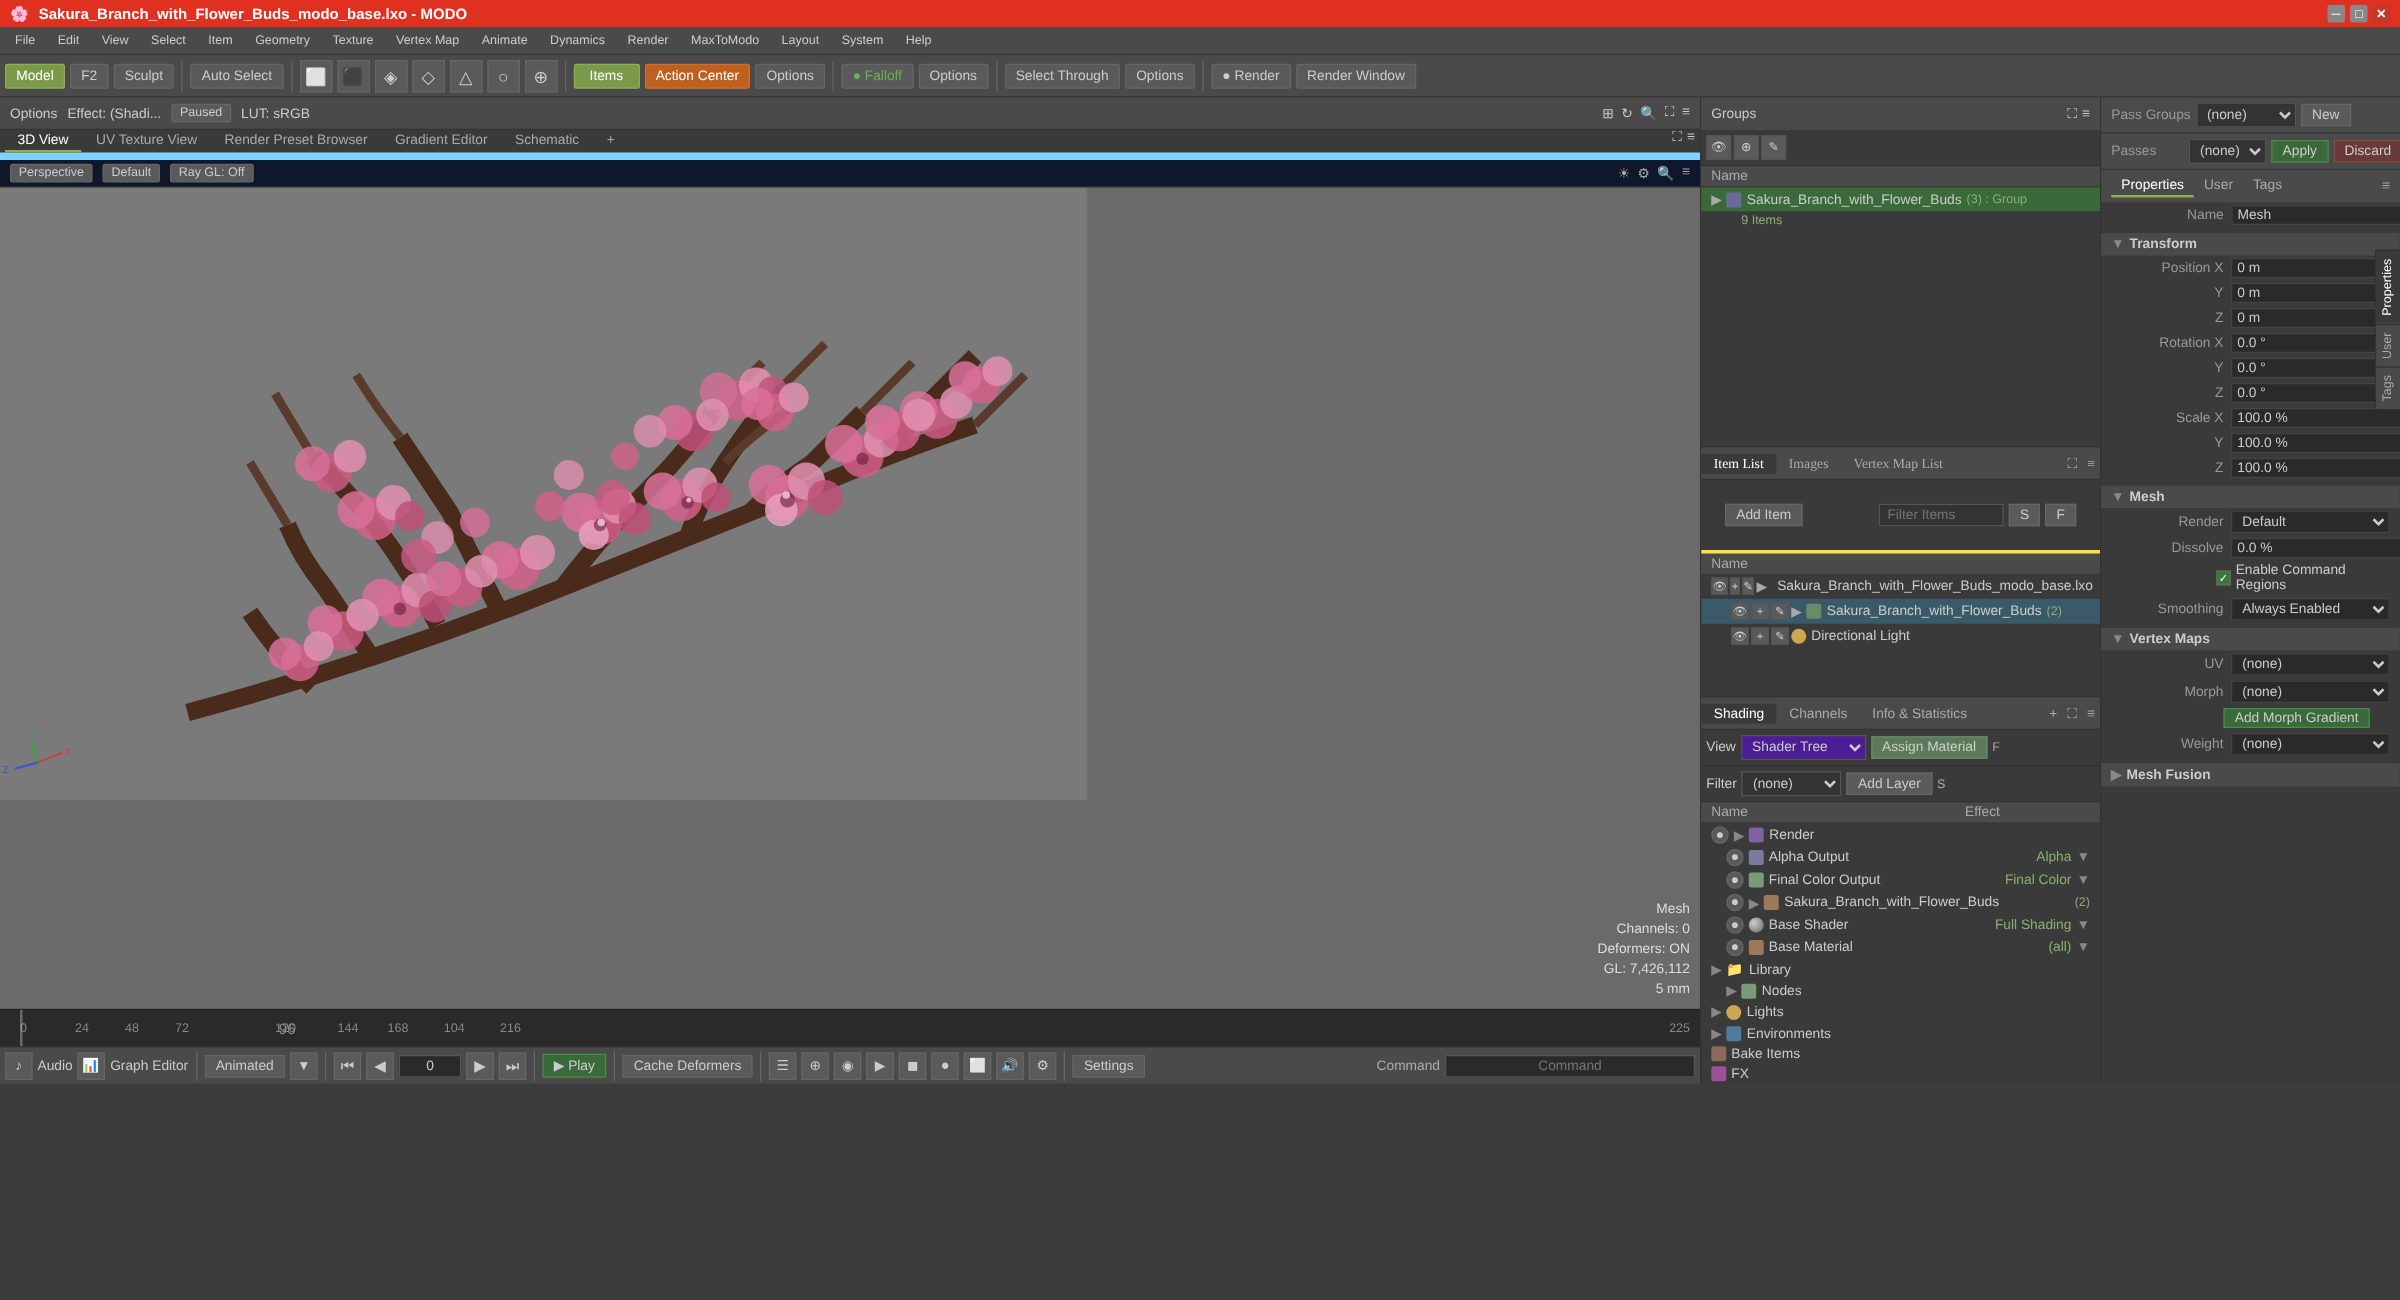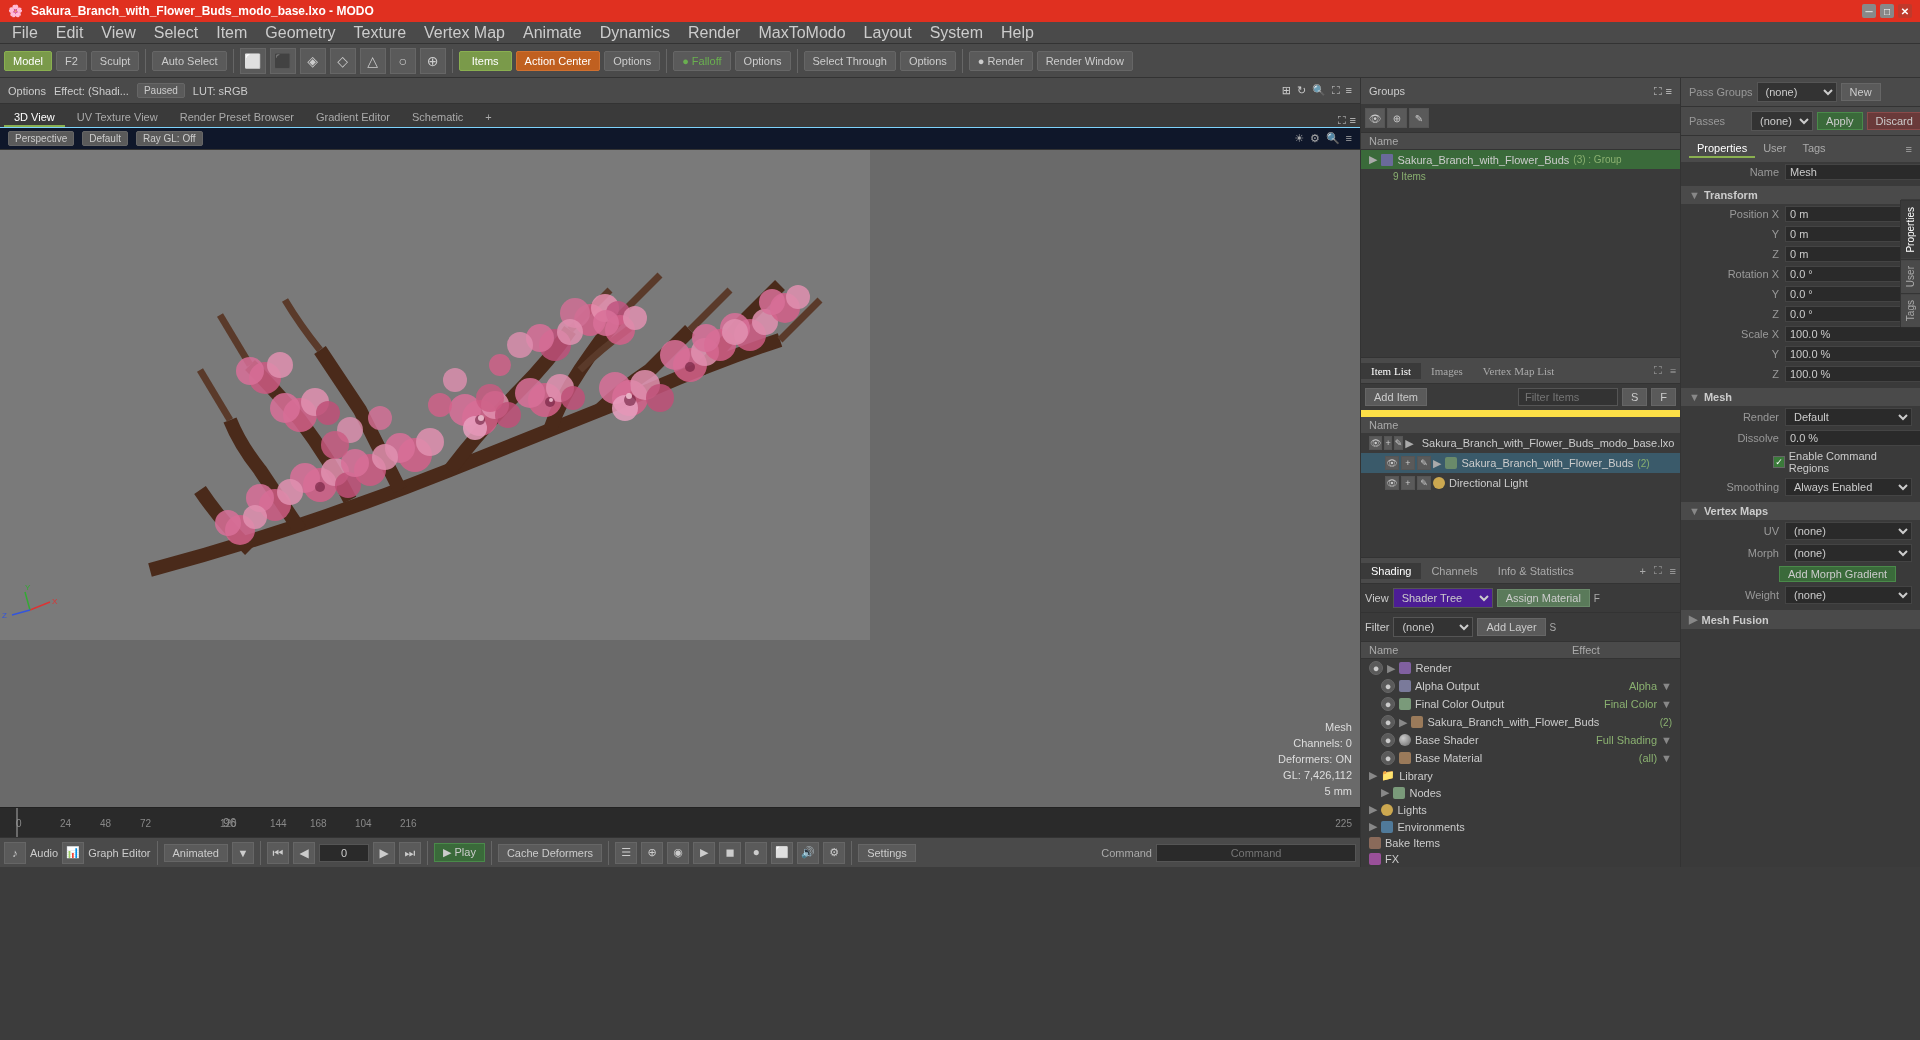--- a/index.html
+++ b/index.html
@@ -6,38 +6,38 @@
     body { width: 1920px; height: 1040px; background: #3c3c3c; font-family: 'Arial', sans-serif; font-size: 11px; color: #ccc; overflow: hidden; }
 
     
     #titlebar { background: #e03020; height: 22px; display: flex; align-items: center; justify-content: space-between; padding: 0 8px; color: white; font-size: 12px; font-weight: bold; }
     #titlebar .title { display: flex; align-items: center; gap: 8px; }
     #titlebar .win-controls { display: flex; gap: 4px; }
     #titlebar .win-btn { width: 14px; height: 14px; background: #888; border-radius: 2px; display: flex; align-items: center; justify-content: center; font-size: 10px; color: white; cursor: pointer; }
 
     
     #menubar { background: #4a4a4a; height: 22px; display: flex; align-items: center; padding: 0 4px; gap: 2px; border-bottom: 1px solid #333; }
-    #menubar .menu-item { padding: 2px 8px; color: #ccc; cursor: pointer; font-size: 16px; }
+    #menubar .menu-item { padding: 2px 8px; color: #ccc; cursor: pointer; font-size: 10px; }
 
     
     #toolbar { background: #4a4a4a; height: 34px; display: flex; align-items: center; padding: 0 4px; gap: 4px; border-bottom: 1px solid #333; }
     .toolbar-btn { background: #5a5a5a; border: 1px solid #666; padding: 3px 8px; color: #ccc; cursor: pointer; font-size: 11px; border-radius: 2px; white-space: nowrap; }
     .toolbar-btn.active { background: #7a9a4a; border-color: #8ab050; color: white; }
     .toolbar-btn.orange { background: #c06020; border-color: #d07030; color: white; }
     .toolbar-divider { width: 1px; height: 24px; background: #666; margin: 0 2px; }
     .toolbar-icon { width: 26px; height: 26px; background: #5a5a5a; border: 1px solid #666; cursor: pointer; display: flex; align-items: center; justify-content: center; font-size: 14px; }
 
     
     #viewport-area { flex: 1; display: flex; flex-direction: column; background: #3a3a3a; }
 
     
     #viewport-header { background: #4a4a4a; height: 26px; display: flex; align-items: center; padding: 0 8px; gap: 8px; border-bottom: 1px solid #333; }
 
     
-    #viewport-tabs { background: #3a3a3a; height: 24px; display: flex; align-items: flex-end; padding: 0 4px; gap: 2px; border-bottom: 1px solid #7dd3fc; }
+    #viewport-tabs { background: #3a3a3a; height: 24px; display: flex; align-items: flex-start; padding: 0 4px; gap: 2px; border-bottom: 6px solid #7dd3fc; }
     .vtab { padding: 2px 10px; color: #aaa; cursor: pointer; font-size: 11px; border-bottom: 2px solid transparent; }
     .vtab.active { color: white; border-bottom: 2px solid #8ab050; }
     .vtab-controls { margin-left: auto; display: flex; gap: 4px; }
     #viewport-toolbar { background: #0f172a; height: 22px; display: flex; align-items: center; padding: 0 8px; gap: 8px; border-bottom: 1px solid #333; font-size: 11px; color: #aaa; }
 
     
     #viewport-3d { flex: 1; background: #6a6a6a; position: relative; overflow: hidden; }
 
     
     #right-panel { width: 320px; display: flex; flex-direction: column; border-left: 1px solid #333; }
@@ -52,21 +52,21 @@
     .groups-row.selected { background: #3a6a3a; }
     .expand-icon { margin-right: 4px; color: #aaa; }
     .mesh-icon { width: 12px; height: 12px; background: #6a8a6a; border-radius: 2px; margin-right: 4px; display: inline-block; }
     .folder-icon { width: 12px; height: 12px; background: #6a6a9a; border-radius: 1px; margin-right: 4px; display: inline-block; }
 
     
     #item-panel { height: 200px; background: #3a3a3a; border-bottom: 1px solid #333; }
     #item-tabs { background: #4a4a4a; height: 26px; display: flex; align-items: center; border-bottom: 1px solid #333; font-family: Liberation Serif, serif; }
     .ipanel-tab { padding: 2px 10px; color: #aaa; cursor: pointer; font-size: 11px; }
     .ipanel-tab.active { background: #3a3a3a; color: white; }
-    .item-toolbar { display: flex; align-items: center; padding: 4px; gap: 4px; border-bottom: 7px solid #fde047; }
+    .item-toolbar { display: flex; align-items: center; padding: 19px; gap: 4px; border-bottom: 3px solid #fde047; }
     .item-btn { background: #5a5a5a; border: 1px solid #666; padding: 2px 8px; color: #ccc; cursor: pointer; font-size: 11px; }
     .item-input { background: #333; border: 1px solid #555; padding: 2px 6px; color: #ccc; font-size: 11px; width: 100px; }
     .items-table-header { display: flex; background: #4a4a4a; padding: 2px 8px; font-size: 11px; color: #aaa; }
     .item-row { display: flex; align-items: center; padding: 3px 8px; font-size: 11px; cursor: pointer; }
     .item-row.selected { background: #3a5a6a; }
 
     
     #shading-panel { flex: 1; background: #3a3a3a; }
     #shading-tabs { background: #4a4a4a; height: 26px; display: flex; align-items: center; border-bottom: 1px solid #333; }
     .shading-tab { padding: 2px 10px; color: #aaa; cursor: pointer; font-size: 11px; }

